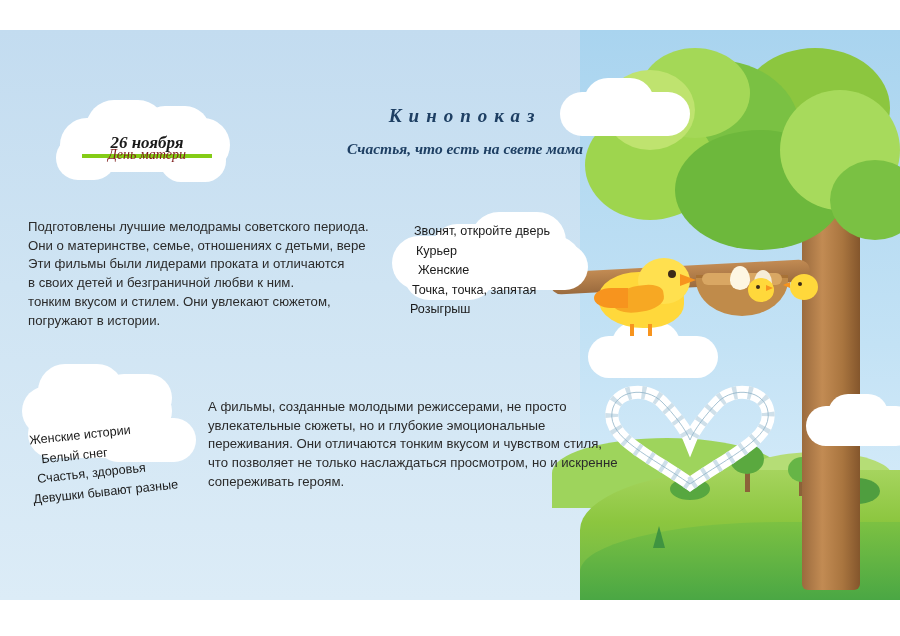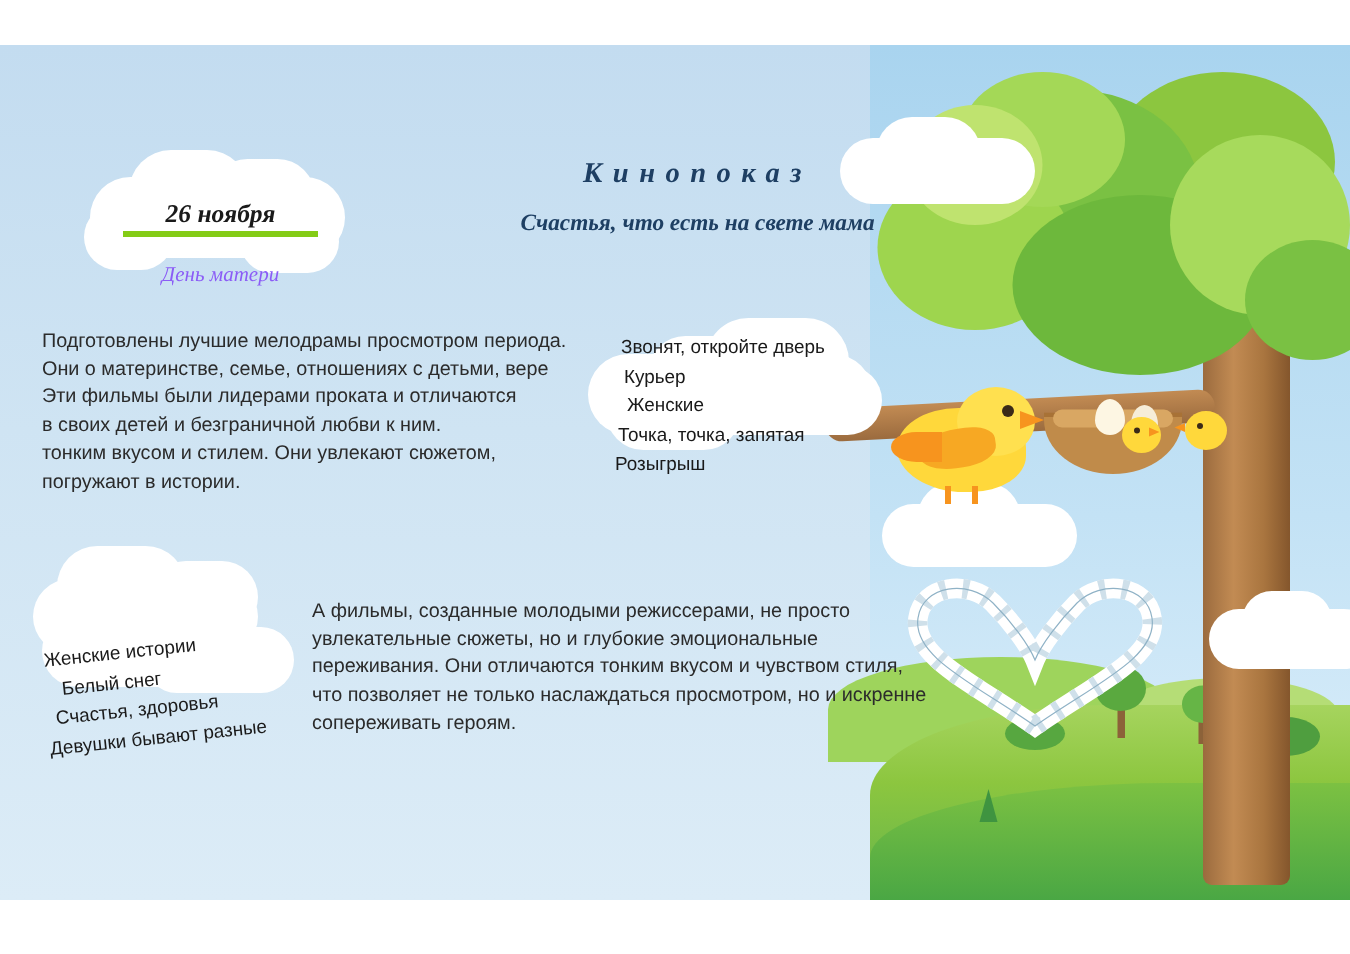--- a/index.html
+++ b/index.html
@@ -173,27 +173,27 @@
     font-weight: bold;
     font-size: 17px;
     color: #1a1a1a;
     z-index: 6;
     border-bottom: 4px solid #84cc16;
     padding-bottom: 1px;
   }
   .date-sub {
     position: absolute;
     left: 82px;
-    top: 176px;
+    top: 147px;
     width: 130px;
     text-align: center;
     font-family: "Liberation Serif", serif;
     font-style: italic;
     font-size: 14px;
-    color: #8b5cf6;
+    color: #7f1d1d;
     z-index: 6;
   }
   .film-list {
     position: absolute;
     z-index: 6;
     font-size: 12.6px;
     line-height: 1.55;
     color: #1a1a1a;
   }
   .film-list div { white-space: nowrap; }
@@ -329,21 +329,21 @@
   <div class="cloud" style="left:806px; top:406px; width:110px; height:40px;"></div>
   <div class="cloud" style="left:828px; top:394px; width:60px; height:40px;"></div>
 
   <div class="date-main">26 ноября</div>
   <div class="date-sub">День матери</div>
 
   <div class="title-kino">Кинопоказ</div>
   <div class="title-sub">Счастья, что есть на свете мама</div>
 
   <div class="txt para1">
-    <div>Подготовлены лучшие мелодрамы просмотром периода.</div>
+    <div>Подготовлены лучшие мелодрамы советского периода.</div>
     <div>Они о  материнстве, семье, отношениях с детьми, вере</div>
     <div>Эти фильмы были лидерами проката и отличаются</div>
     <div>в своих детей и безграничной любви к ним.</div>
     <div>тонким вкусом и стилем. Они  увлекают сюжетом,</div>
     <div>погружают в истории.</div>
   </div>
 
   <div class="film-list list-right">
     <div>Звонят, откройте дверь</div>
     <div>Курьер</div>

